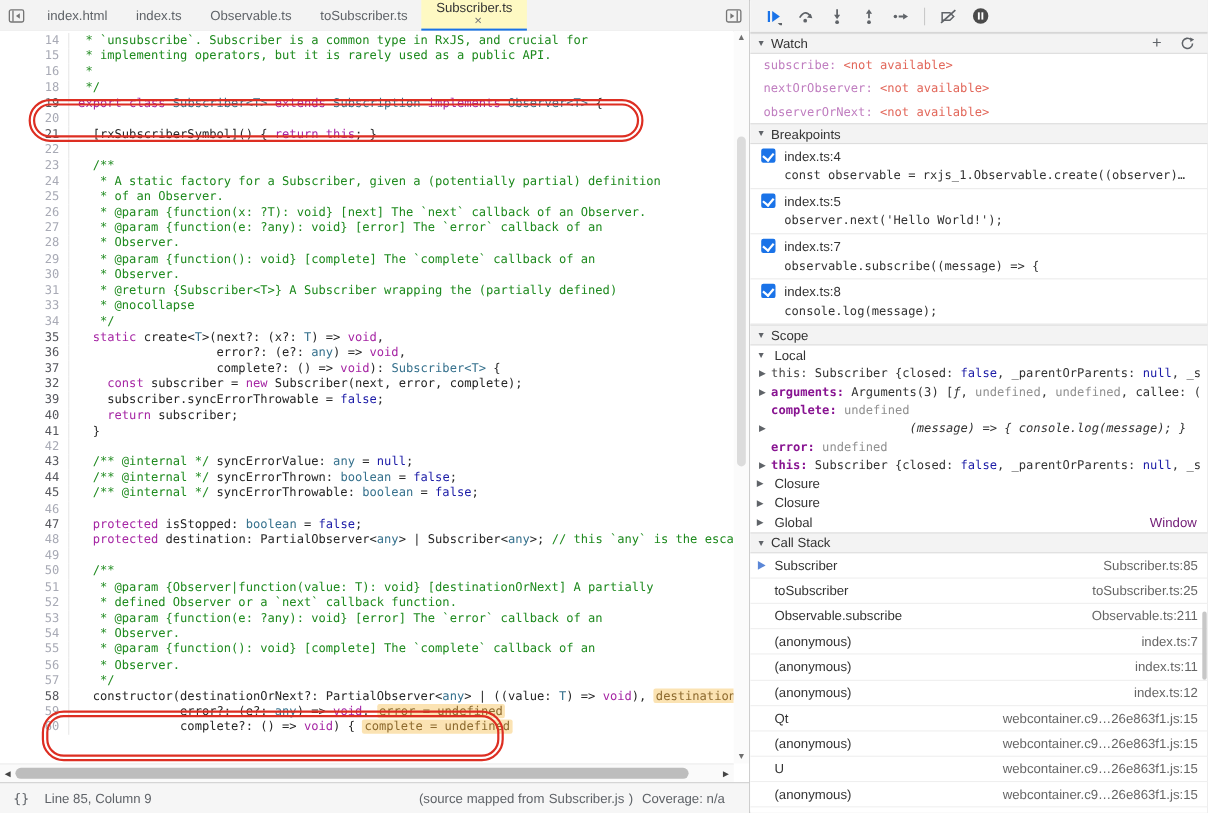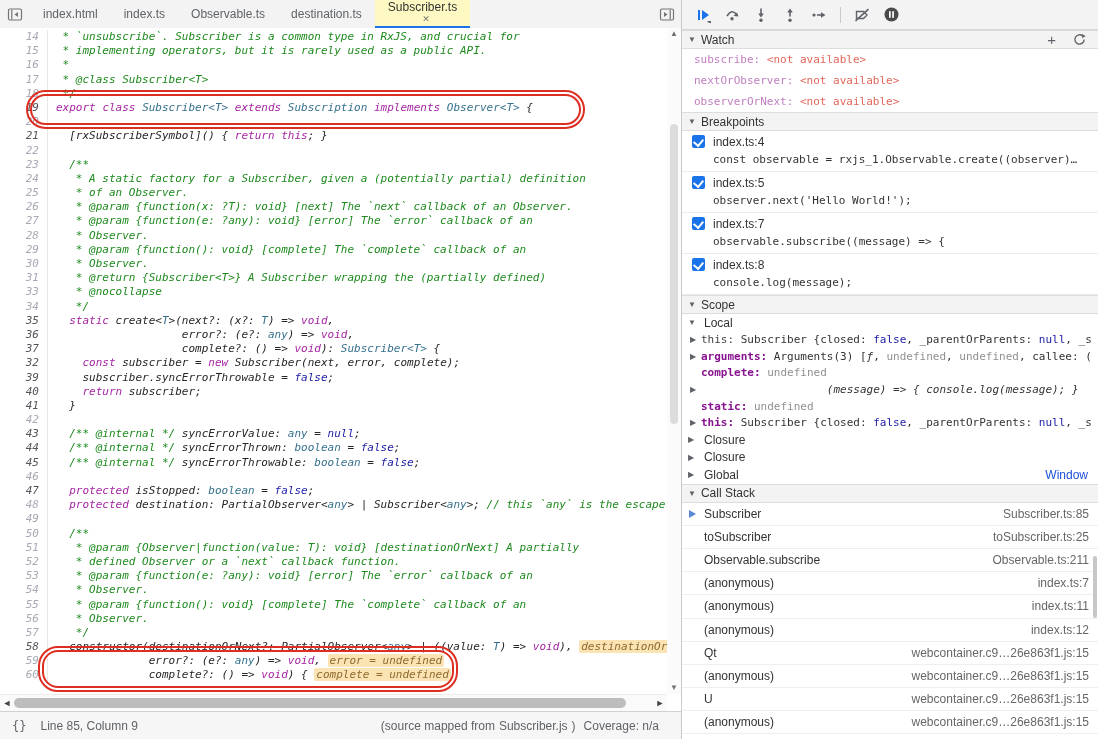--- a/index.html
+++ b/index.html
@@ -10,21 +10,21 @@
   .vdivider{position:absolute;left:681px;top:0;width:1px;height:739px;background:#c9c9c9;}
   .tab-strip{position:absolute;left:0;top:0;width:681px;height:28px;background:#f3f3f3;
              border-bottom:1px solid #d6d6d6;display:flex;align-items:stretch;}
   .nav-toggle{width:30px;display:flex;align-items:center;justify-content:center;}
   .tab{display:flex;align-items:center;padding:0 13px;font-size:12px;color:#5f6368;cursor:default;position:relative;}
   .tab.active{background:#fef9c3;color:#333;border-bottom:2px solid var(--accent_blue);flex-direction:column;}
   .tab-close{margin-left:7px;font-size:9px;color:#787878;}
   .strip-right{margin-left:auto;display:flex;align-items:center;padding-right:6px;}
   
   .code-scroll{position:absolute;left:0;top:28px;width:667px;height:666px;overflow:hidden;background:#fff;}
-  .code-lines{position:absolute;left:1px;top:2px;font-style:italic;}
+  .code-lines{position:absolute;left:16px;top:2px;}
   .code-line{white-space:pre;font-family:"DejaVu Sans Mono",monospace;font-size:11px;line-height:14.2px;height:14.2px;color:var(--plain);}
   .gutter{display:inline-block;width:38px;text-align:right;color:#a8aab5;padding-right:8px;
           border-right:1px solid #e8e8e8;margin-right:8px;}
   .gutter.gdark{color:#55565c;}
   .tok-com{color:var(--com);}
   .tok-kw{color:var(--kw);}
   .tok-typ{color:var(--typ);}
   .tok-atom{color:var(--atom);}
   .tok-pl{color:var(--plain);}
   .tok-hint{background:var(--hint_bg);color:var(--hint_text);border-radius:2px;padding:0 2px;}
@@ -77,21 +77,21 @@
   .sarrow{width:11px;font-size:8px;color:#5f6368;display:inline-block;}
   .sname{font-family:"DejaVu Sans Mono",monospace;font-size:11px;}
   .sn-plain{color:#444;}
   .sn-purple{color:var(--purple_prop);font-weight:bold;}
   .sn-purple-italic{color:var(--purple_prop);font-weight:bold;font-style:italic;margin-top:36px;}
   .sval{font-family:"DejaVu Sans Mono",monospace;font-size:11px;color:#333;}
   .sv-pl{color:#333;}
   .sv-atom{color:var(--atom);}
   .sv-undef{color:var(--undef_gray);}
   .sv-fn{color:#333;font-style:italic;}
-  .scope-row .rightlabel{margin-left:auto;padding-right:10px;color:#1d4ed8;}
+  .scope-row .rightlabel{margin-left:auto;padding-right:10px;color:#701a75;}
   
   .cs-row{height:22.2px;display:flex;align-items:center;border-bottom:1px solid #efefef;
           font-size:12px;position:relative;padding-left:22px;}
   .cs-name{color:#333;}
   .cs-loc{margin-left:auto;padding-right:9px;color:#666;}
   .cs-arrow{position:absolute;left:7px;top:7px;width:0;height:0;border-left:7px solid #5b87d7;
             border-top:4px solid transparent;border-bottom:4px solid transparent;}
   .rp-thumb{position:absolute;right:1px;top:556px;width:4px;height:62px;background:#c7c7c7;border-radius:2px;}
   svg{display:block;}
 </style>
@@ -111,42 +111,41 @@
         <div class="tab">
           <span class="tab-label">index.html</span>
         </div>
         <div class="tab">
           <span class="tab-label">index.ts</span>
         </div>
         <div class="tab">
           <span class="tab-label">Observable.ts</span>
         </div>
         <div class="tab">
-          <span class="tab-label">destination.ts</span>
+          <span class="tab-label">toSubscriber.ts</span>
         </div>
         <div class="tab active">
           <span class="tab-label">Subscriber.ts</span>
           <span class="tab-close">✕</span>
         </div>
       </div>
     <div class="strip-right">
       <svg width="16" height="15" viewBox="0 0 16 15">
         <rect x="1.5" y="2" width="13" height="11" rx="1.5" fill="none" stroke="#757575" stroke-width="1.2"></rect>
         <line x1="11.2" y1="2.5" x2="11.2" y2="12.5" stroke="#757575" stroke-width="1.2"></line>
         <polygon points="5,5 5,10 8.5,7.5" fill="#757575"></polygon>
       </svg>
     </div>
   </div>
 
   <div class="code-scroll">
     <div class="code-lines">
         <div class="code-line"><span class="gutter">14</span><span class="ltext"><span class="tok-com"> * `unsubscribe`. Subscriber is a common type in RxJS, and crucial for</span></span></div>
         <div class="code-line"><span class="gutter">15</span><span class="ltext"><span class="tok-com"> * implementing operators, but it is rarely used as a public API.</span></span></div>
         <div class="code-line"><span class="gutter">16</span><span class="ltext"><span class="tok-com"> *</span></span></div>
-        <div class="code-line"><span class="gutter">17</span><span class="ltext"><span class="tok-com"> * @class Subscriber&lt;T&gt;</span></span></div>
         <div class="code-line"><span class="gutter">18</span><span class="ltext"><span class="tok-com"> */</span></span></div>
         <div class="code-line"><span class="gutter gdark">19</span><span class="ltext"><span class="tok-kw">export</span><span class="tok-pl"> </span><span class="tok-kw">class</span><span class="tok-pl"> </span><span class="tok-typ">Subscriber&lt;T&gt;</span><span class="tok-pl"> </span><span class="tok-kw">extends</span><span class="tok-pl"> </span><span class="tok-typ">Subscription</span><span class="tok-pl"> </span><span class="tok-kw">implements</span><span class="tok-pl"> </span><span class="tok-typ">Observer&lt;T&gt;</span><span class="tok-pl"> {</span></span></div>
         <div class="code-line"><span class="gutter">20</span><span class="ltext"></span></div>
         <div class="code-line"><span class="gutter gdark">21</span><span class="ltext"><span class="tok-pl">  [rxSubscriberSymbol]() { </span><span class="tok-kw">return</span><span class="tok-pl"> </span><span class="tok-kw">this</span><span class="tok-pl">; }</span></span></div>
         <div class="code-line"><span class="gutter">22</span><span class="ltext"></span></div>
         <div class="code-line"><span class="gutter">23</span><span class="ltext"><span class="tok-com">  /**</span></span></div>
         <div class="code-line"><span class="gutter">24</span><span class="ltext"><span class="tok-com">   * A static factory for a Subscriber, given a (potentially partial) definition</span></span></div>
         <div class="code-line"><span class="gutter">25</span><span class="ltext"><span class="tok-com">   * of an Observer.</span></span></div>
         <div class="code-line"><span class="gutter">26</span><span class="ltext"><span class="tok-com">   * @param {function(x: ?T): void} [next] The `next` callback of an Observer.</span></span></div>
         <div class="code-line"><span class="gutter">27</span><span class="ltext"><span class="tok-com">   * @param {function(e: ?any): void} [error] The `error` callback of an</span></span></div>
@@ -323,21 +322,21 @@
   <div class="sec-head">
     <span class="tri">▼</span>
     <span>Scope</span>
   </div>
   <div>
       <div class="scope-row group"><span class="sarrow">▼</span><span>Local</span></div>
       <div class="scope-row item"><span class="sarrow">▶</span><span class="sname sn-plain">this: </span><span class="sval"><span class="sv-pl">Subscriber {closed: </span><span class="sv-atom">false</span><span class="sv-pl">, _parentOrParents: </span><span class="sv-atom">null</span><span class="sv-pl">, _s</span></span></div>
       <div class="scope-row item"><span class="sarrow">▶</span><span class="sname sn-purple">arguments: </span><span class="sval"><span class="sv-pl">Arguments(3) [</span><span class="sv-fn">ƒ</span><span class="sv-pl">, </span><span class="sv-undef">undefined</span><span class="sv-pl">, </span><span class="sv-undef">undefined</span><span class="sv-pl">, callee: (</span></span></div>
       <div class="scope-row item"><span class="sarrow"></span><span class="sname sn-purple">complete: </span><span class="sval"><span class="sv-undef">undefined</span></span></div>
       <div class="scope-row item"><span class="sarrow">▶</span><span class="sname sn-purple-italic">destinationOrNext: </span><span class="sval"><span class="sv-fn">(message) =&gt; { console.log(message); }</span></span></div>
-      <div class="scope-row item"><span class="sarrow"></span><span class="sname sn-purple">static: </span><span class="sval"><span class="sv-undef">undefined</span></span></div>
+      <div class="scope-row item"><span class="sarrow"></span><span class="sname sn-purple">error: </span><span class="sval"><span class="sv-undef">undefined</span></span></div>
       <div class="scope-row item"><span class="sarrow">▶</span><span class="sname sn-purple">this: </span><span class="sval"><span class="sv-pl">Subscriber {closed: </span><span class="sv-atom">false</span><span class="sv-pl">, _parentOrParents: </span><span class="sv-atom">null</span><span class="sv-pl">, _s</span></span></div>
       <div class="scope-row group"><span class="sarrow">▶</span><span>Closure</span></div>
       <div class="scope-row group"><span class="sarrow">▶</span><span>Closure</span></div>
       <div class="scope-row group"><span class="sarrow">▶</span><span>Global</span><span class="rightlabel">Window</span></div>
     </div>
 
   <div class="sec-head">
     <span class="tri">▼</span>
     <span>Call Stack</span>
   </div>

